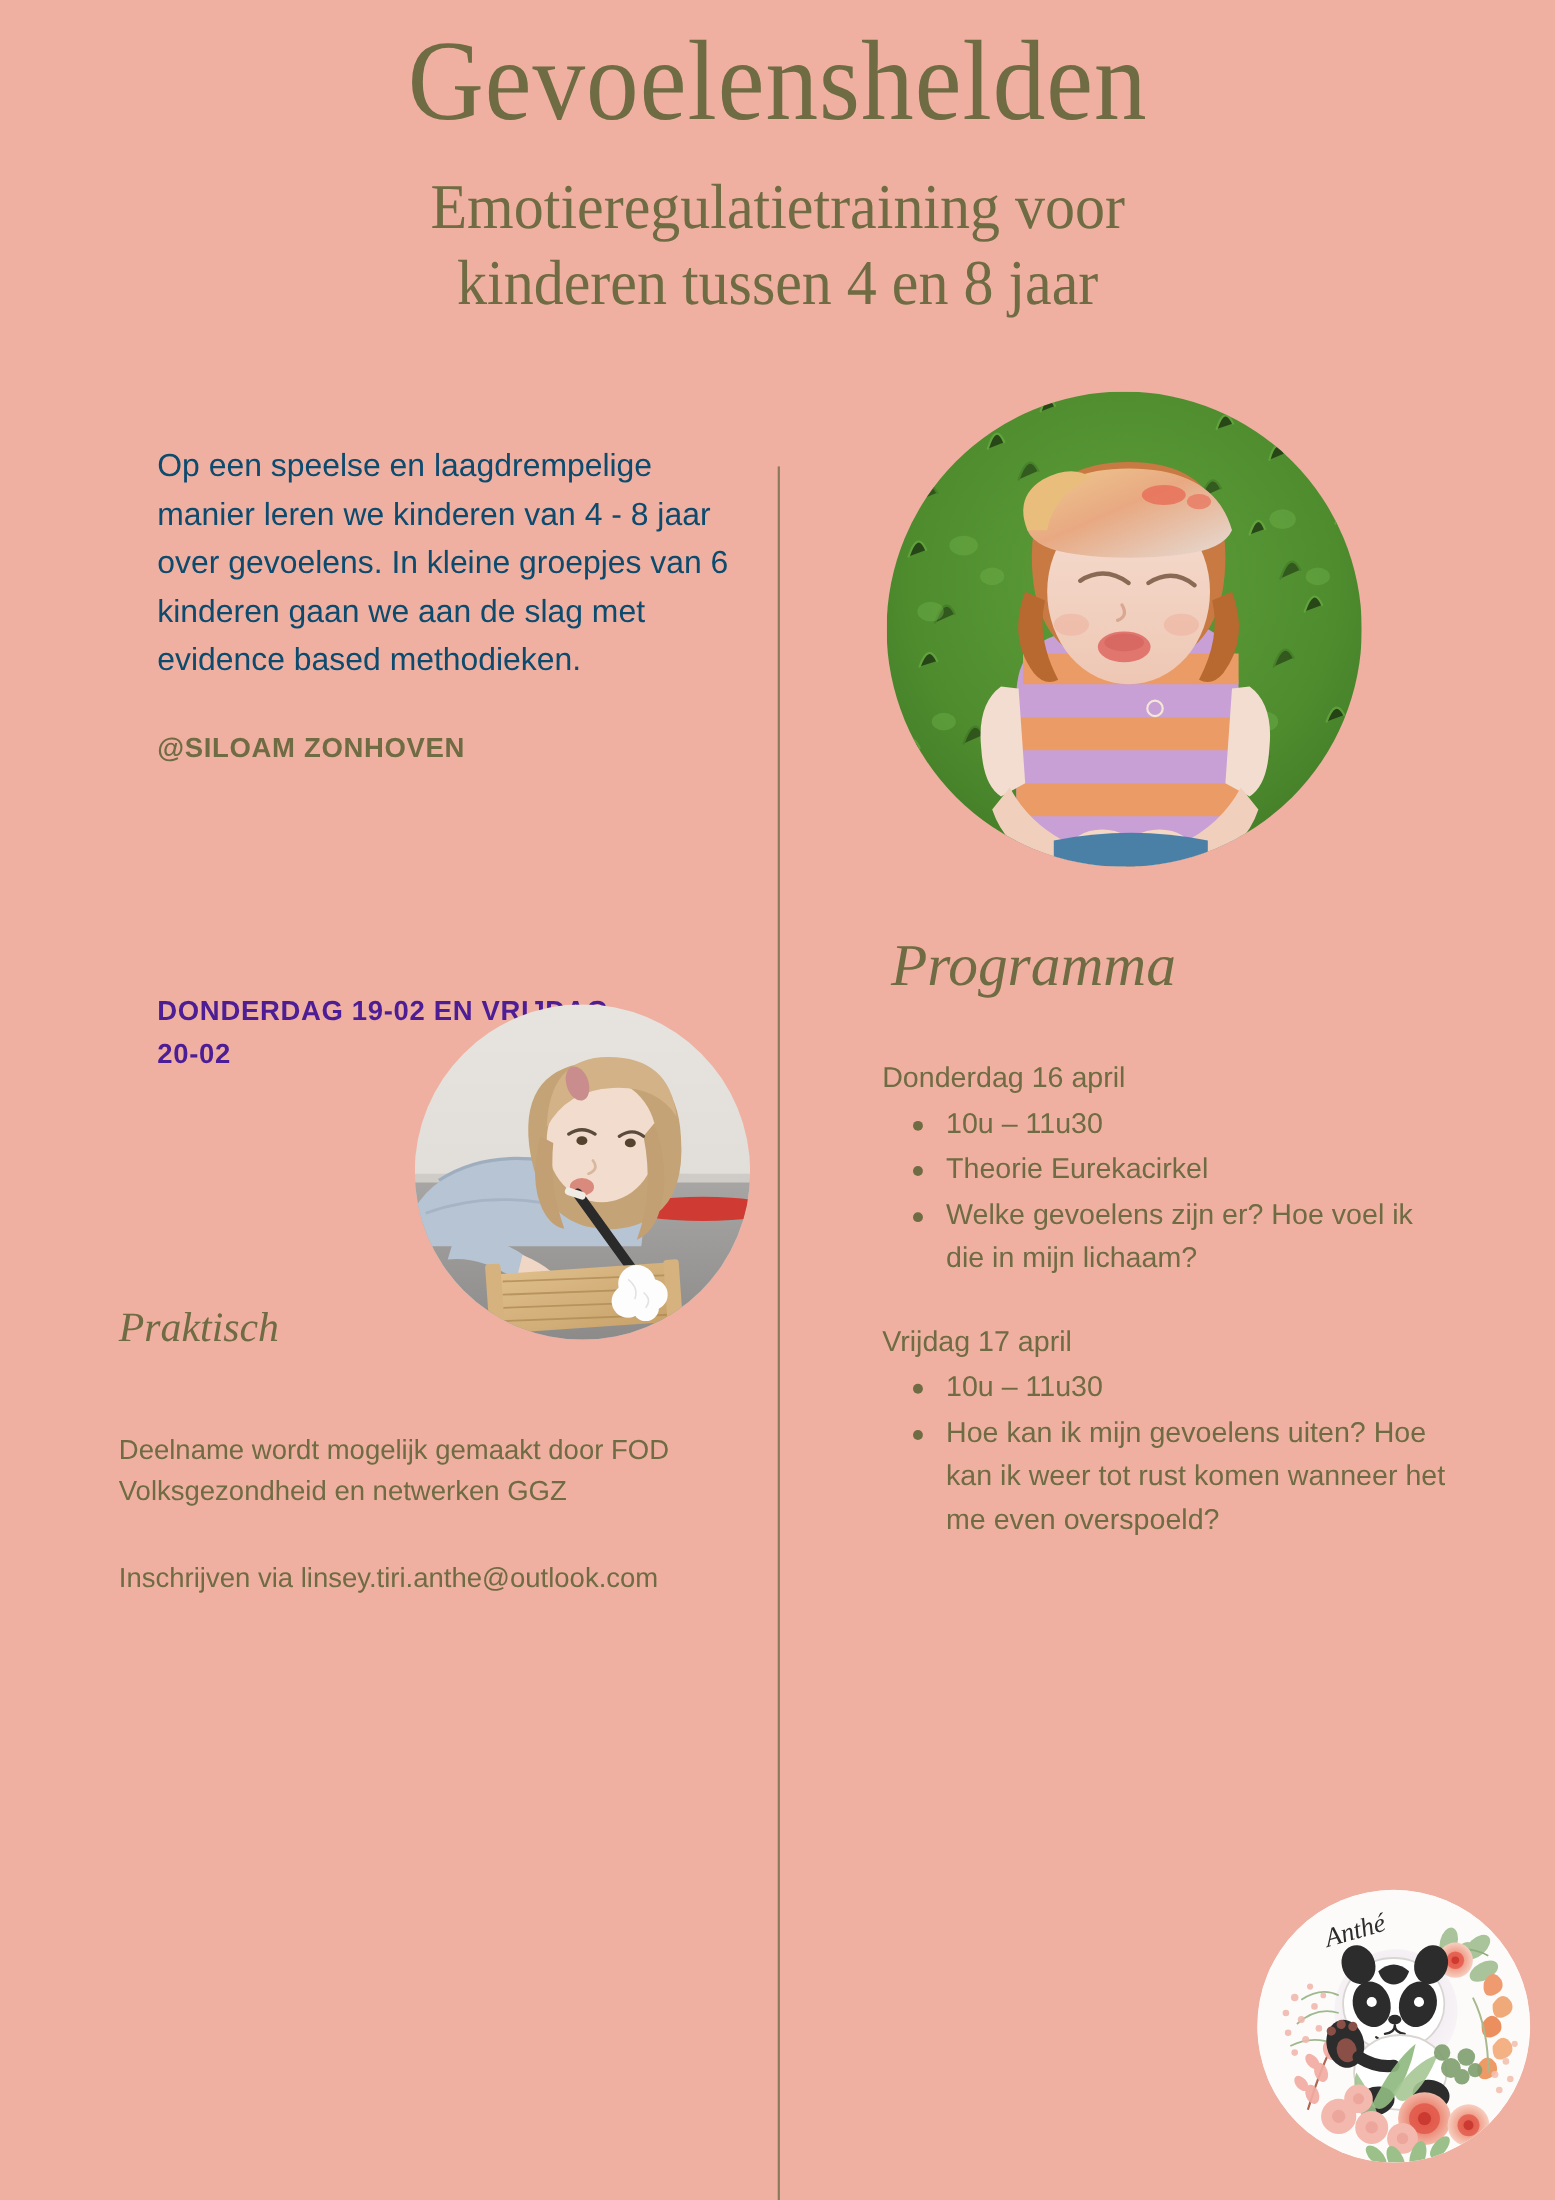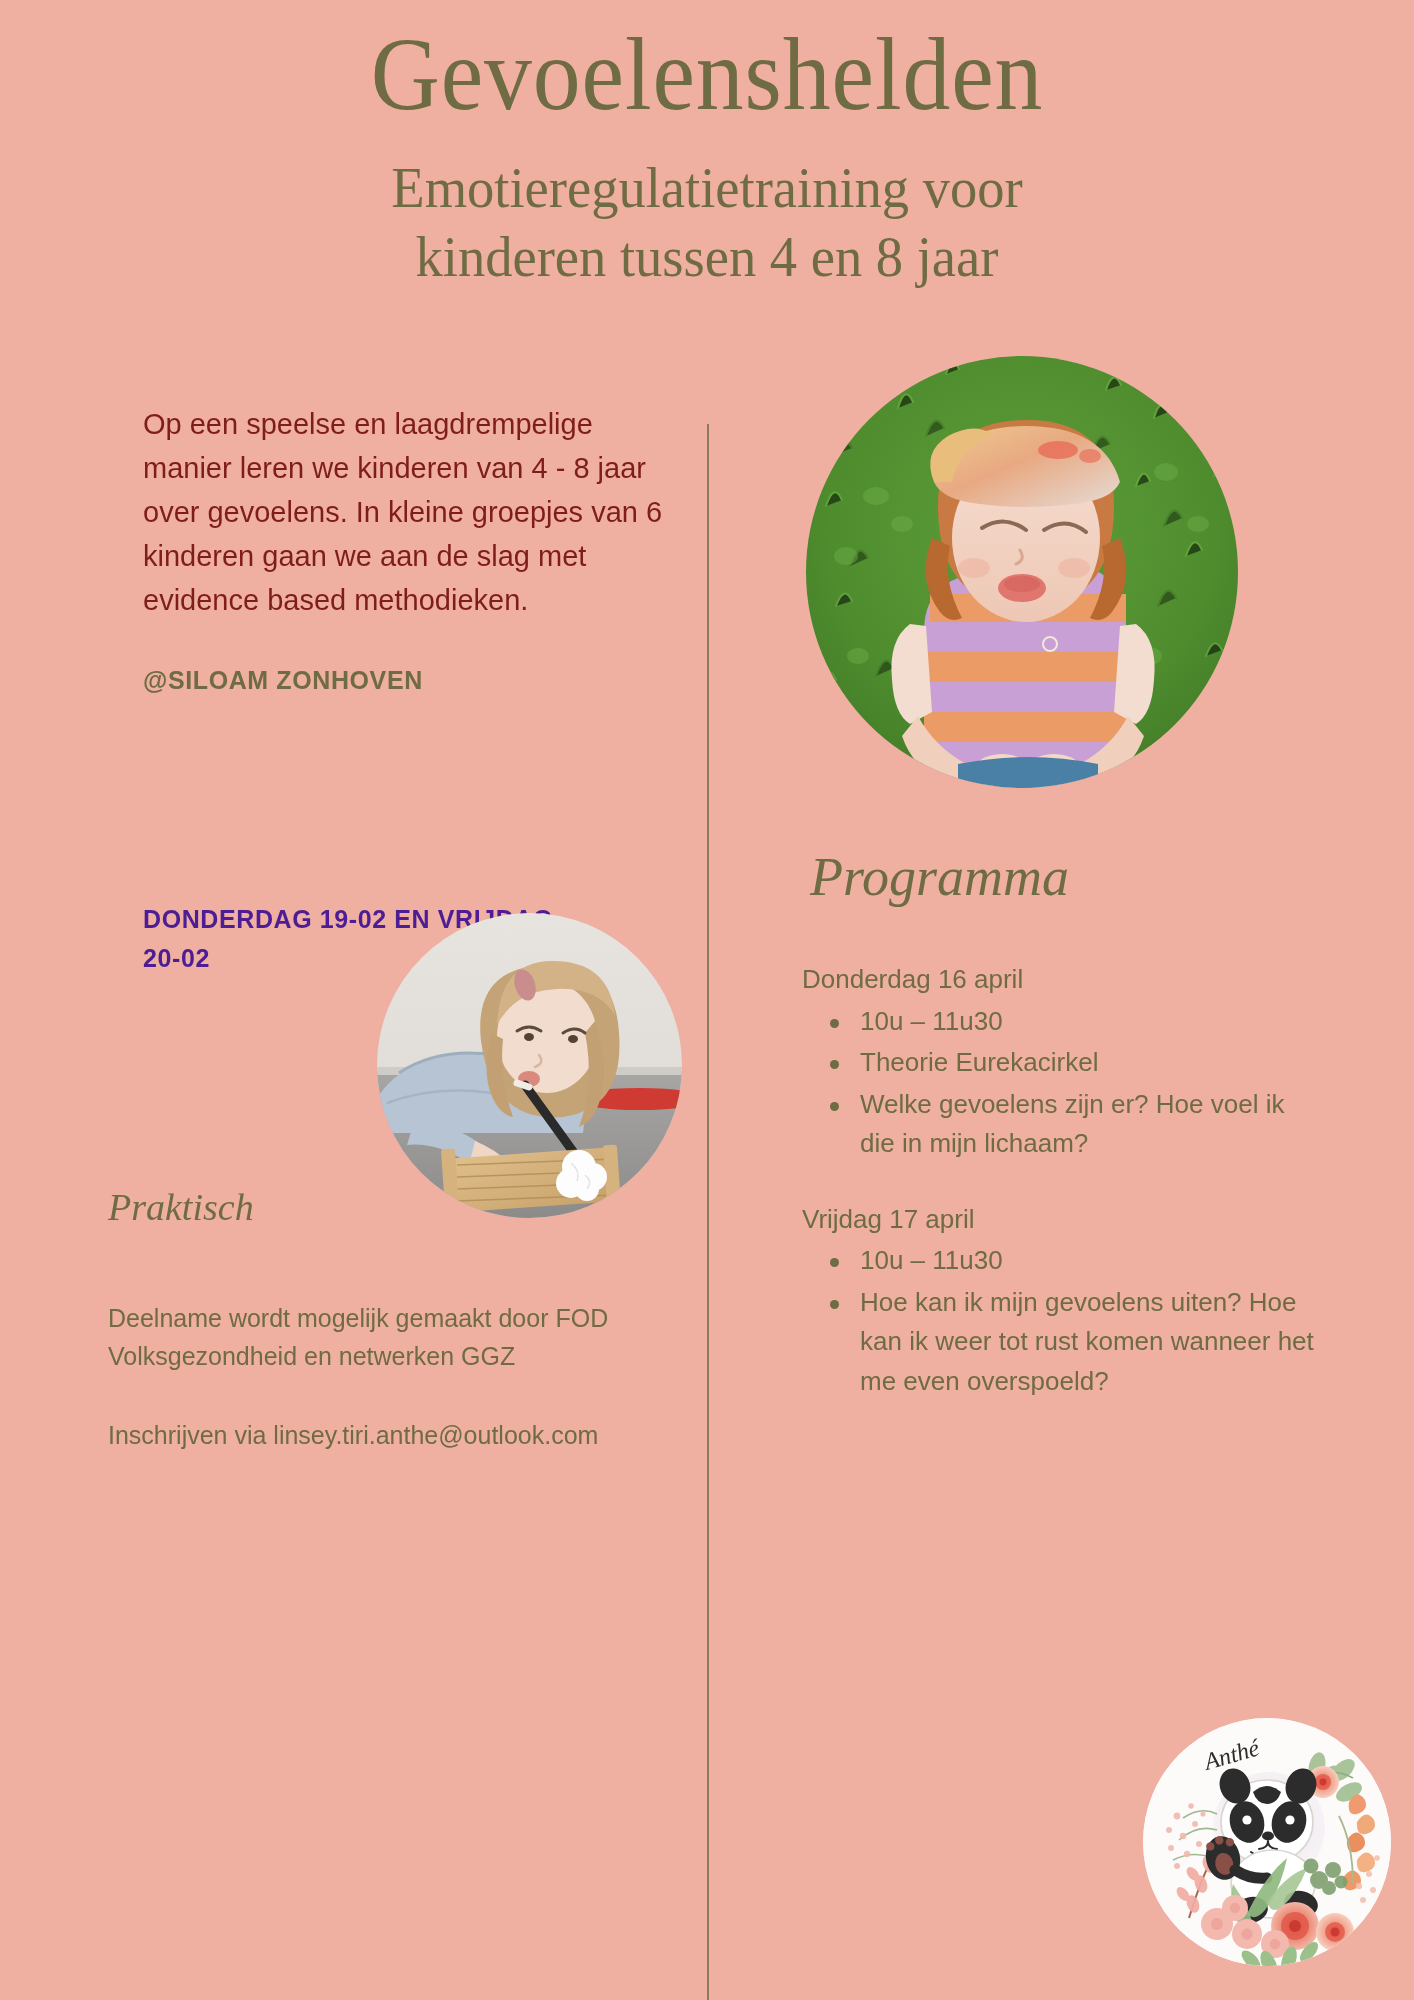--- a/index.html
+++ b/index.html
@@ -49,21 +49,21 @@
   
   .left-col {
     position:absolute;
     left:143px;
     top:402px;
     width:520px;
   }
   .intro {
     font-size:29px;
     line-height:1.52;
-    color:#7f1d1d;
+    color:#0c4a6e;
     width:520px;
   }
   .location {
     margin-top:44px;
     font-size:25px;
     font-weight:bold;
     letter-spacing:0.6px;
     color:#6f6b43;
   }
   .dates {

